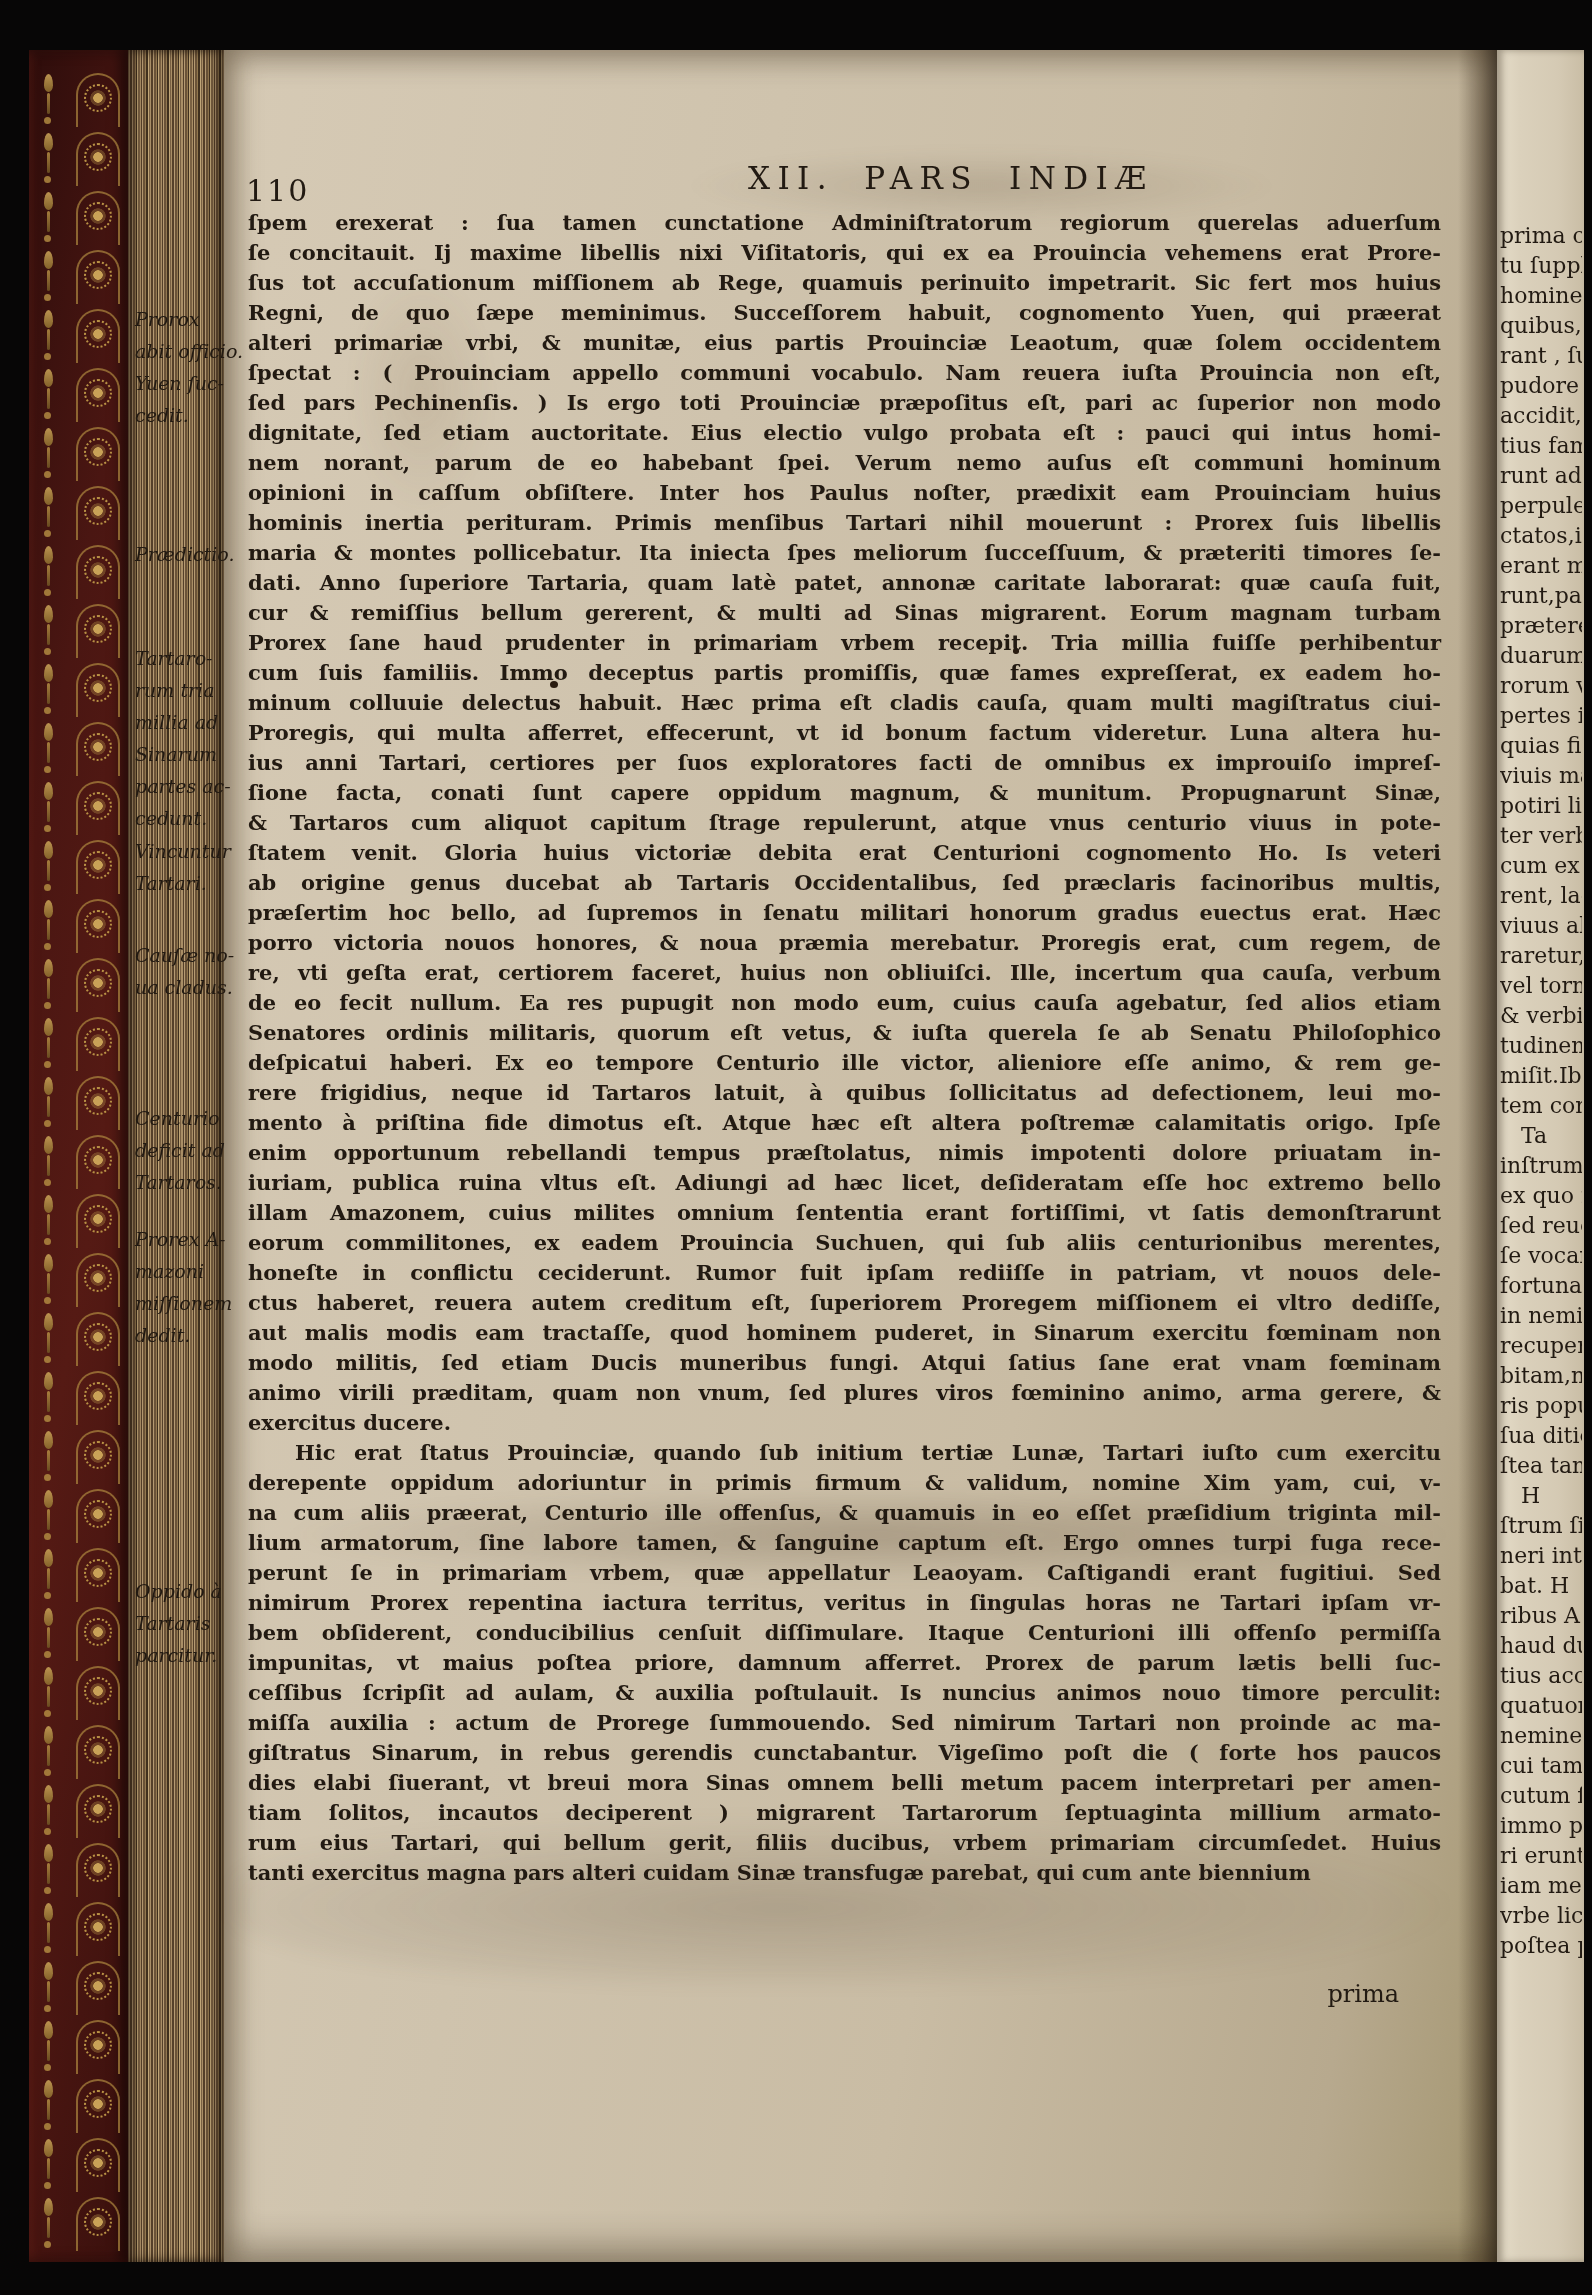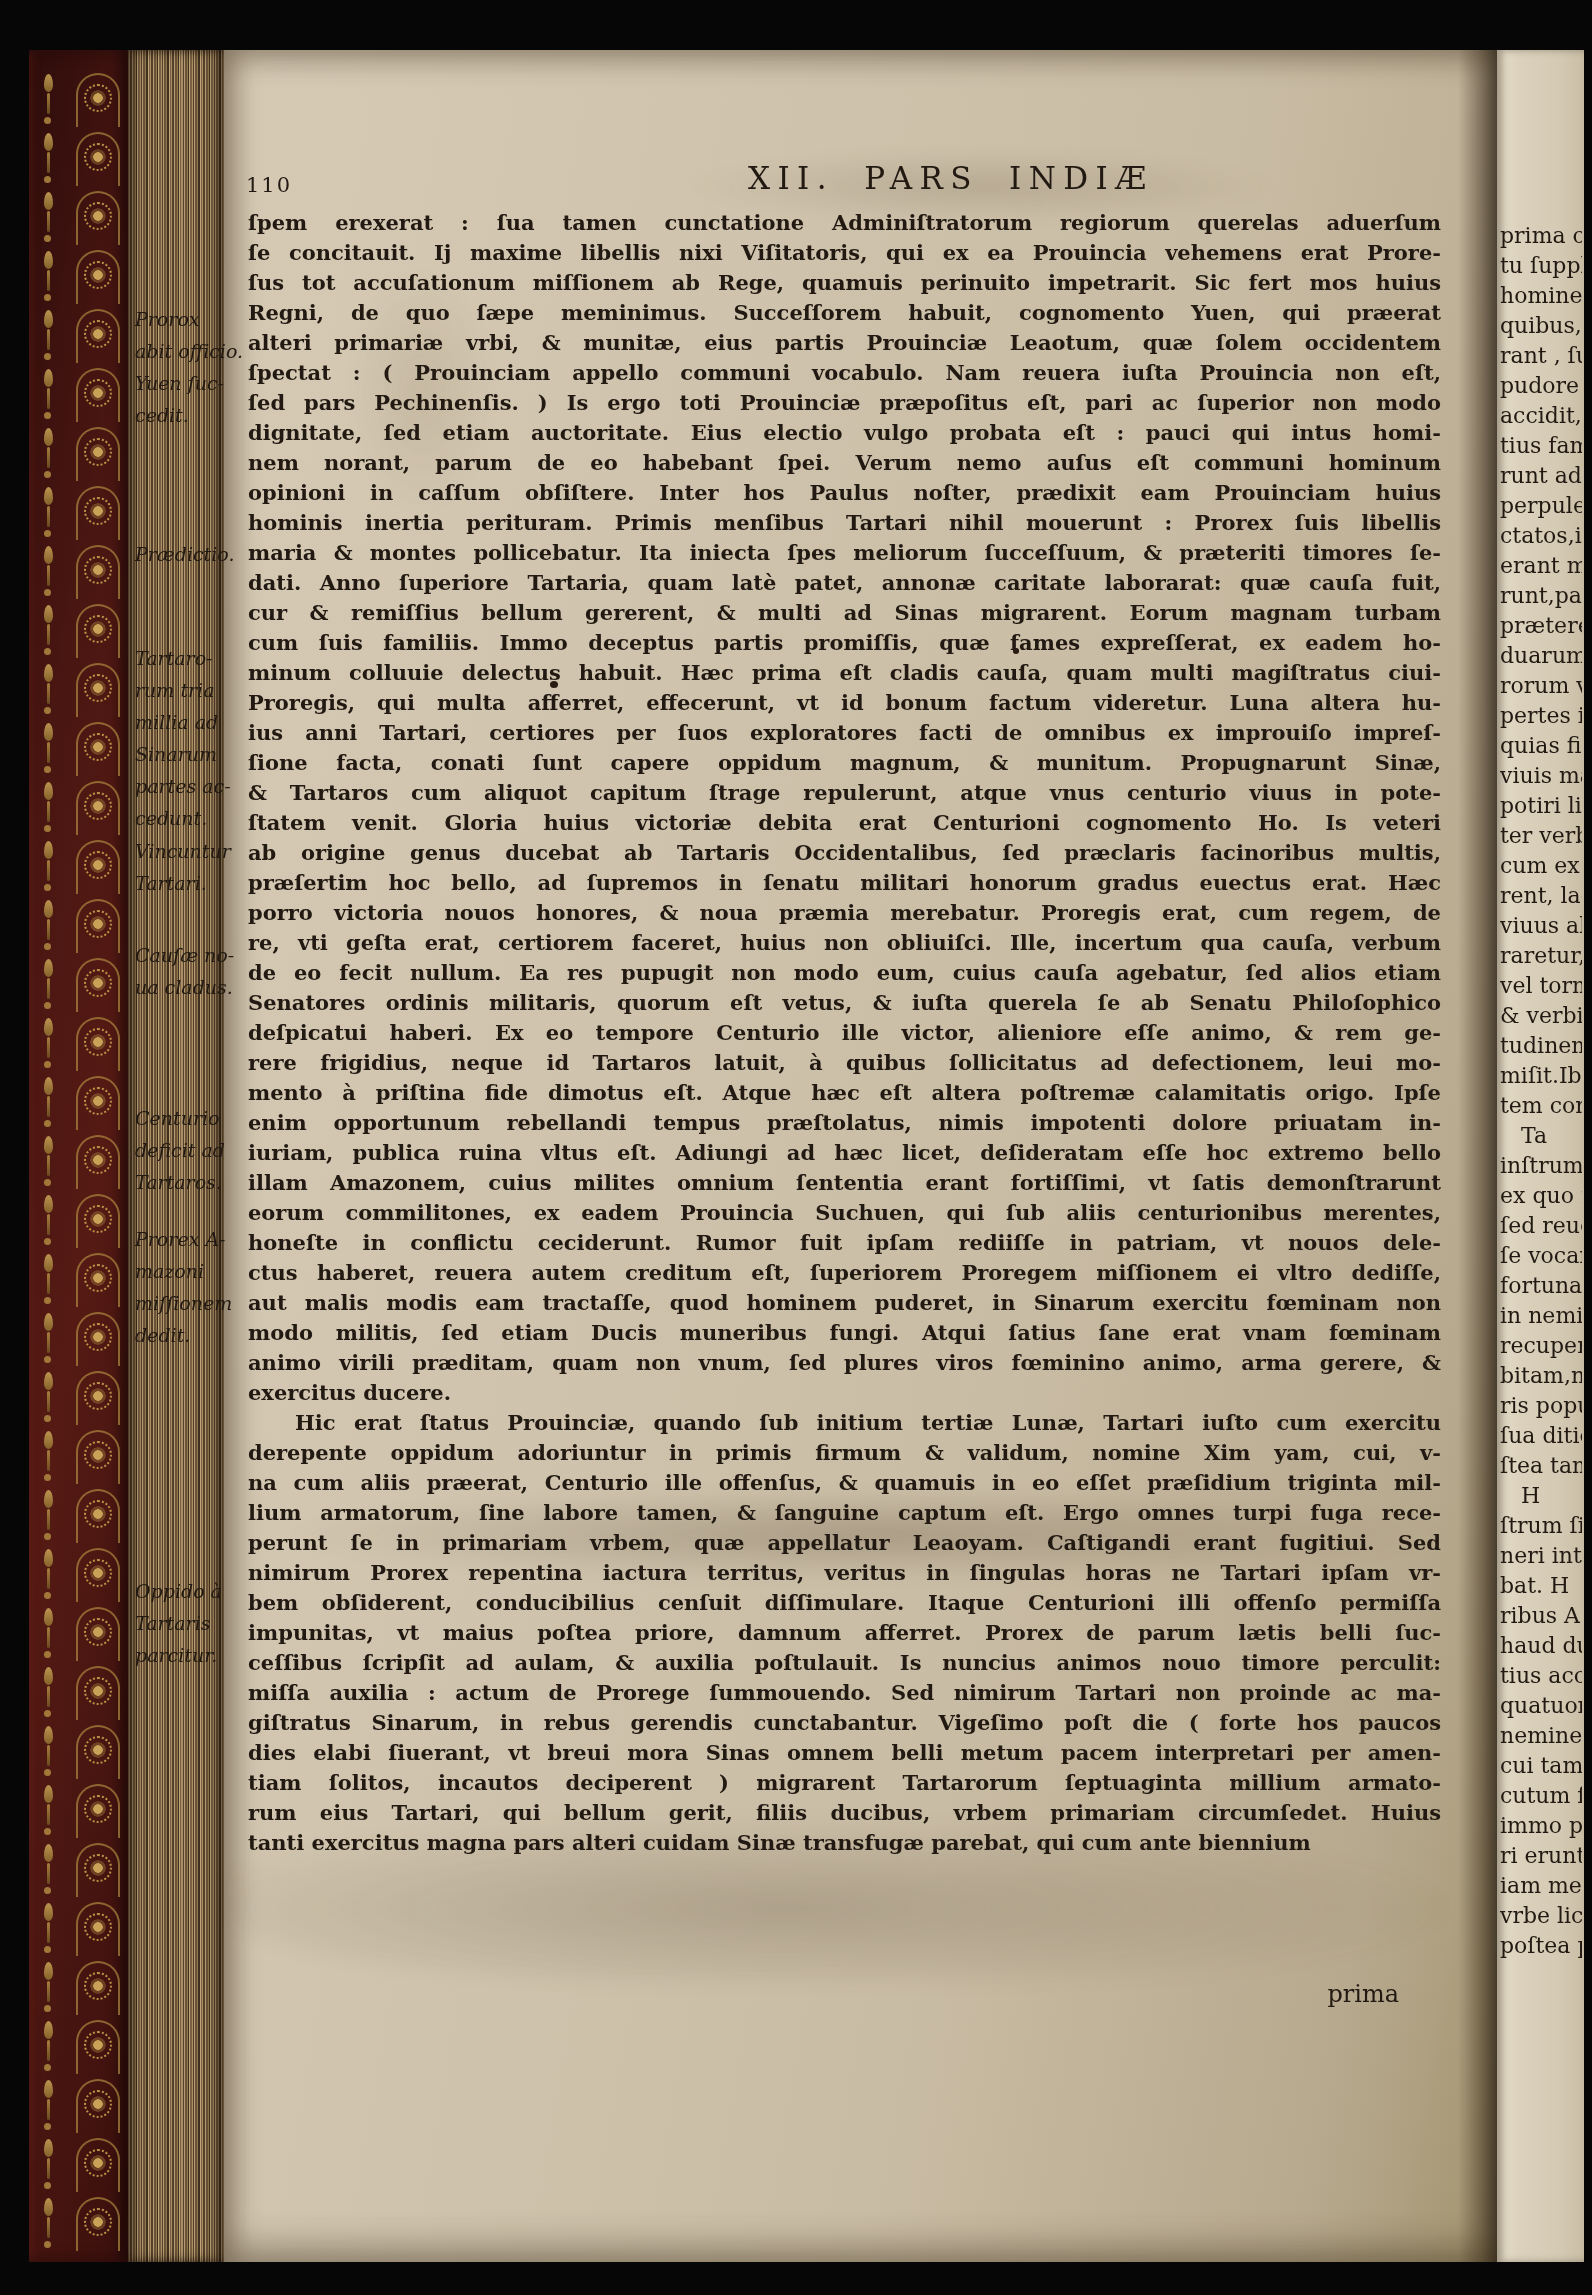--- a/index.html
+++ b/index.html
@@ -48,21 +48,21 @@
   .stain.s3{left:684px;top:149px;width:595px;height:74px;border-radius:50%;
     background:radial-gradient(ellipse,rgba(80,62,40,.16),rgba(80,62,40,0) 70%);filter:blur(6px);}
   .stain.s4{left:347px;top:268px;width:149px;height:248px;
     background:radial-gradient(ellipse,rgba(110,84,50,.12),rgba(110,84,50,0) 70%);filter:blur(5px);}
   .blot{position:absolute;border-radius:50%;background:#2a1c10;}
   .blot.b1{left:550px;top:681px;width:8.4px;height:7.4px;}
   .blot.b2{left:1013px;top:648px;width:5.5px;height:5.5px;}
 
   
   .ink{color:#221a12;}
-  .page-number{position:absolute;left:246px;top:173px;font-size:21px;letter-spacing:2px;}
+  .page-number{position:absolute;left:246px;top:173px;font-size:30px;letter-spacing:2px;}
   .running-header{position:absolute;left:748px;top:160px;font-size:31px;letter-spacing:7.4px;word-spacing:13px;white-space:nowrap;}
   .body-text{position:absolute;left:248px;top:208px;width:1193px;}
   .bline{line-height:30px;font-size:21px;text-align:justify;text-align-last:justify;white-space:nowrap;overflow:visible;font-weight:bold;}
   .bline.last{text-align-last:left;}
   .bline.indent{text-indent:47px;}
   .margin-note{position:absolute;left:135px;width:107px;font-style:italic;font-size:19px;line-height:32px;}
   .mline{white-space:nowrap;}
   .catchword{position:absolute;left:1230px;top:1980px;width:169px;text-align:right;font-size:24px;}
   .fragments{position:absolute;left:1500px;top:221px;width:82px;height:1786px;overflow:hidden;}
   .fline{font-size:22px;line-height:30px;white-space:pre;}
@@ -360,20 +360,21 @@
       <div class="bline">alteri primariæ vrbi, &amp; munitæ, eius partis Prouinciæ Leaotum, quæ ſolem occidentem</div>
       <div class="bline">ſpectat : ( Prouinciam appello communi vocabulo. Nam reuera iuſta Prouincia non eſt,</div>
       <div class="bline">ſed pars Pechinenſis. ) Is ergo toti Prouinciæ præpoſitus eſt, pari ac ſuperior non modo</div>
       <div class="bline">dignitate, ſed etiam auctoritate. Eius electio vulgo probata eſt : pauci qui intus homi-</div>
       <div class="bline">nem norant, parum de eo habebant ſpei. Verum nemo auſus eſt communi hominum</div>
       <div class="bline">opinioni in caſſum obſiſtere. Inter hos Paulus noſter, prædixit eam Prouinciam huius</div>
       <div class="bline">hominis inertia perituram. Primis menſibus Tartari nihil mouerunt : Prorex ſuis libellis</div>
       <div class="bline">maria &amp; montes pollicebatur. Ita iniecta ſpes meliorum ſucceſſuum, &amp; præteriti timores ſe-</div>
       <div class="bline">dati. Anno ſuperiore Tartaria, quam latè patet, annonæ caritate laborarat: quæ cauſa fuit,</div>
       <div class="bline">cur &amp; remiſſius bellum gererent, &amp; multi ad Sinas migrarent. Eorum magnam turbam</div>
+      <div class="bline">Prorex ſane haud prudenter in primariam vrbem recepit. Tria millia fuiſſe perhibentur</div>
       <div class="bline">cum ſuis familiis. Immo deceptus partis promiſſis, quæ fames expreſſerat, ex eadem ho-</div>
       <div class="bline">minum colluuie delectus habuit. Hæc prima eſt cladis cauſa, quam multi magiſtratus ciui-</div>
       <div class="bline">Proregis, qui multa afferret, effecerunt, vt id bonum factum videretur. Luna altera hu-</div>
       <div class="bline">ius anni Tartari, certiores per ſuos exploratores facti de omnibus ex improuiſo impreſ-</div>
       <div class="bline">ſione facta, conati ſunt capere oppidum magnum, &amp; munitum. Propugnarunt Sinæ,</div>
       <div class="bline">&amp; Tartaros cum aliquot capitum ſtrage repulerunt, atque vnus centurio viuus in pote-</div>
       <div class="bline">ſtatem venit. Gloria huius victoriæ debita erat Centurioni cognomento Ho. Is veteri</div>
       <div class="bline">ab origine genus ducebat ab Tartaris Occidentalibus, ſed præclaris facinoribus multis,</div>
       <div class="bline">præſertim hoc bello, ad ſupremos in ſenatu militari honorum gradus euectus erat. Hæc</div>
       <div class="bline">porro victoria nouos honores, &amp; noua præmia merebatur. Proregis erat, cum regem, de</div>

